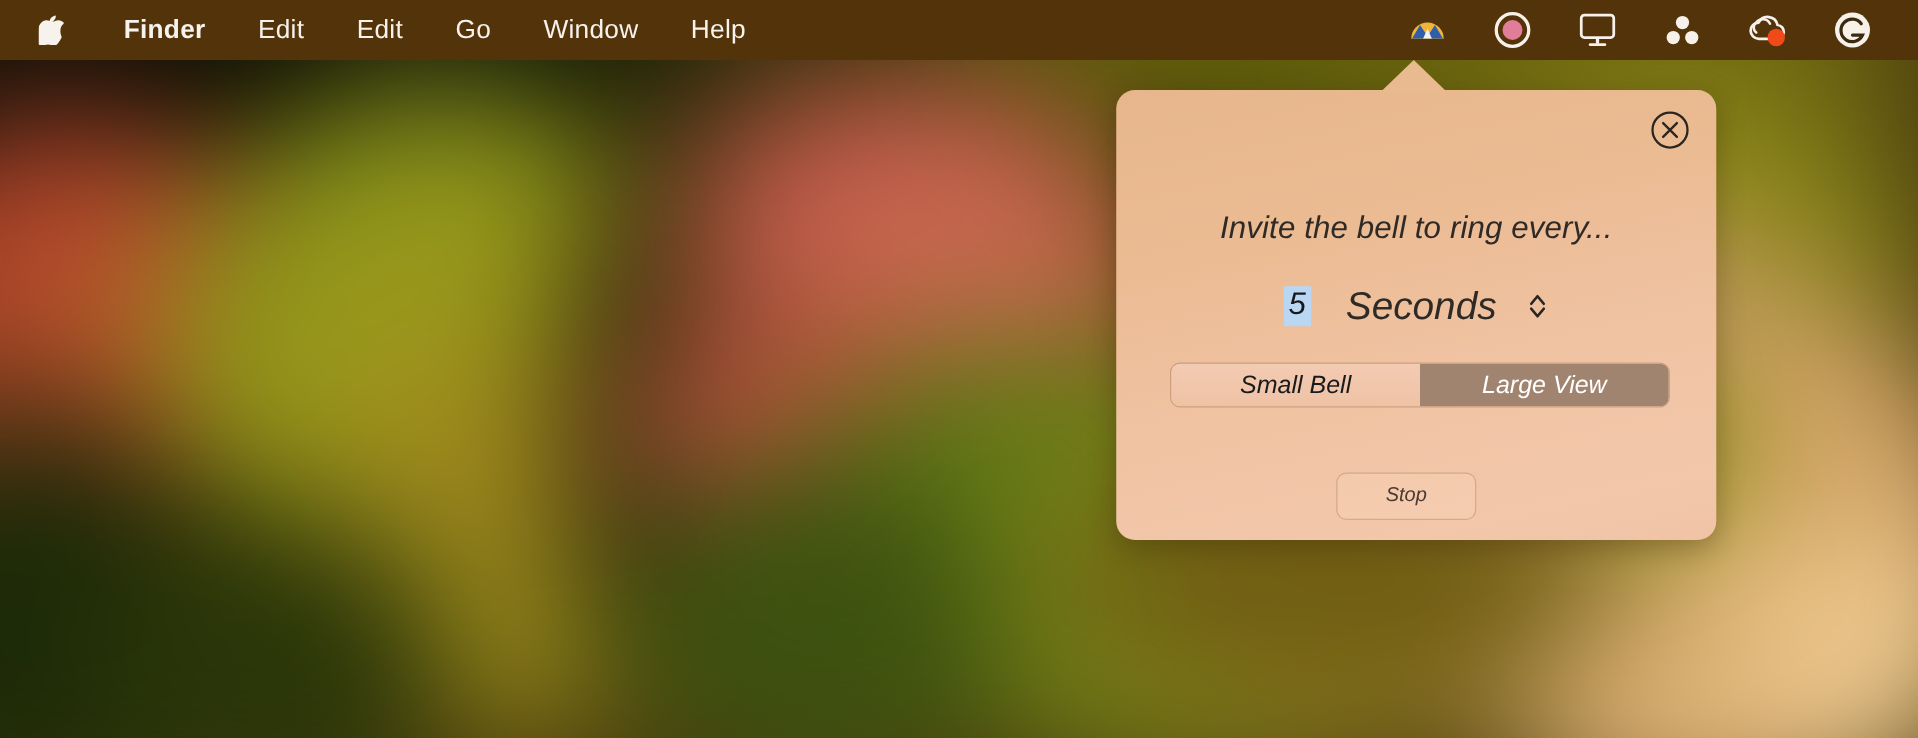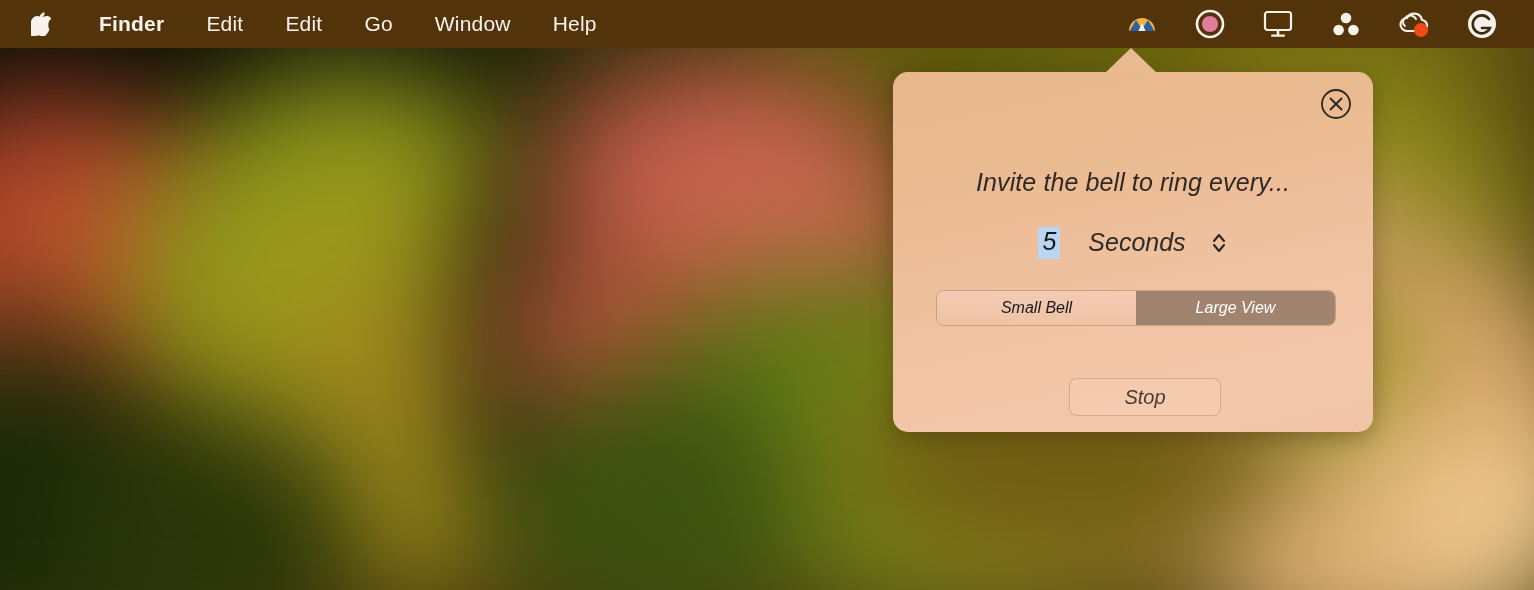--- a/index.html
+++ b/index.html
@@ -166,21 +166,21 @@
     line-height: 1.1;
     cursor: text;
   }
   #unit-select {
     display: flex;
     align-items: center;
     margin-left: 28px;
     cursor: pointer;
   }
   #unit-label {
-    font-size: 25px;
+    font-size: 31px;
     color: #2f2a26;
     margin-right: 24px;
   }
   .stepper-arrows {
     display: flex;
     flex-direction: column;
     align-items: center;
     justify-content: center;
   }
 
@@ -195,47 +195,47 @@
     display: flex;
     overflow: hidden;
     border: 1px solid rgba(120, 80, 50, 0.30);
     box-sizing: border-box;
   }
   .segment {
     flex: 1 1 50%;
     display: flex;
     align-items: center;
     justify-content: center;
-    font-size: 16px;
+    font-size: 20px;
     cursor: pointer;
     height: 100%;
   }
   .segment.off {
     background: linear-gradient(180deg, #f3cbb3 0%, #efc2a4 100%);
     color: #191a1b;
   }
   .segment.on {
     background: #a1846f;
     color: #ffffff;
   }
 
   
   #stop-button {
     position: absolute;
     left: 176px;
     top: 306px;
-    width: 152px;
+    width: 112px;
     height: 38px;
     border-radius: 8px;
     border: 1px solid rgba(145, 100, 70, 0.32);
     background: rgba(255, 222, 198, 0.22);
     display: flex;
     align-items: center;
     justify-content: center;
-    font-size: 20px;
+    font-size: 16px;
     color: #4a3a32;
     cursor: pointer;
     box-sizing: border-box;
   }
 </style>
 </head>
 <body>
 
 <div id="screen">
 

